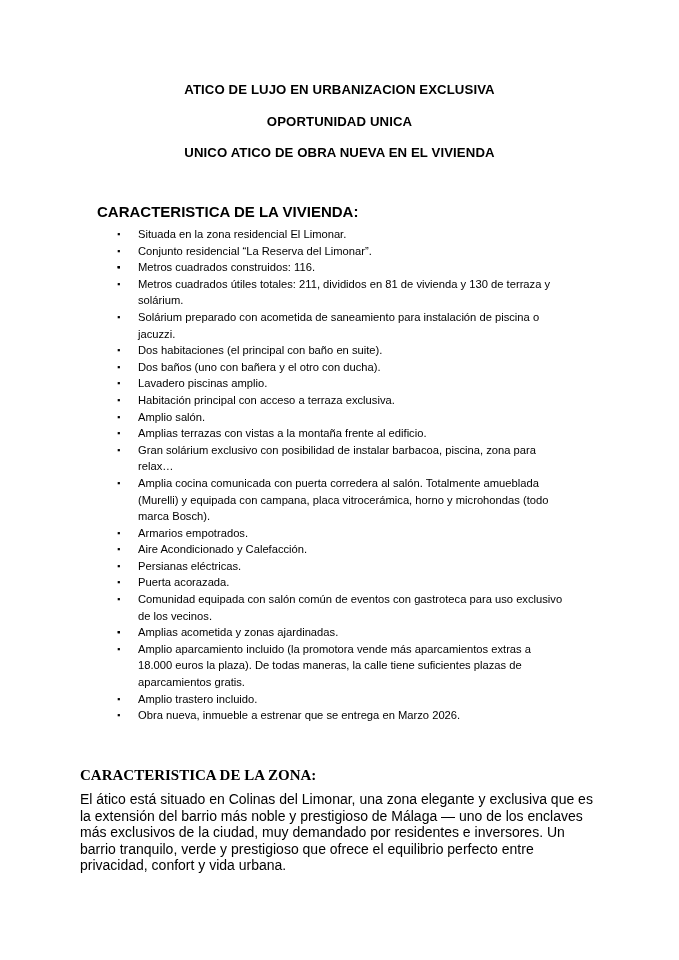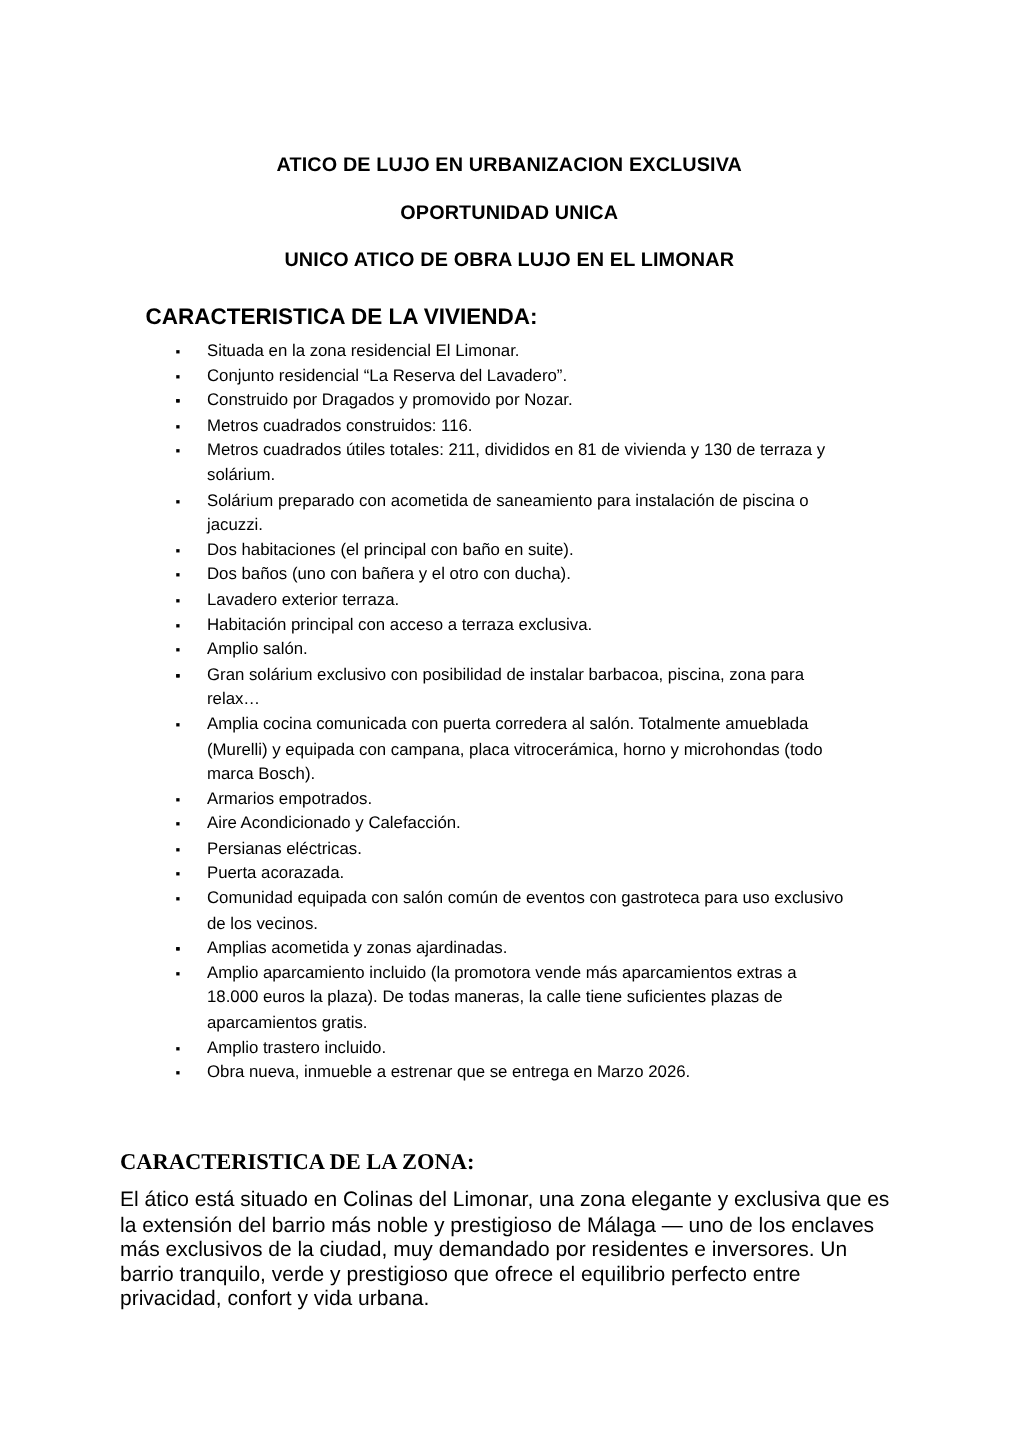--- a/index.html
+++ b/index.html
@@ -3,21 +3,21 @@
   <meta charset="utf-8">
   <style>
     html, body { margin: 0; padding: 0; background: #ffffff; }
     body {
       width: 679px; height: 960px; position: relative; overflow: hidden;
       font-family: "Liberation Sans", sans-serif; color: #000;
     }
     .page { position: absolute; left: 0; top: 0; width: 679px; height: 960px; background: #fff; }
     .title {
       position: absolute; left: 0; width: 679px; text-align: center;
-      font-weight: bold; font-size: 13.2px; letter-spacing: 0.1px; margin-top: 20px;
+      font-weight: bold; font-size: 13.2px; letter-spacing: 0.1px;
     }
     .t1 { top: 82px; }
     .t2 { top: 114px; }
     .t3 { top: 145px; }
     .section-head {
       position: absolute; font-weight: bold; font-size: 15px; text-align: right;
     }
     .sh1 { left: 97px; top: 203px; }
     .sh2 { left: 80px; top: 767px; font-family: Liberation Serif, serif; }
     ul.features {
@@ -33,38 +33,38 @@
       position: absolute; left: 80px; top: 791px; width: 520px;
       font-size: 14px; line-height: 16.6px;
     }
   </style>
 </head>
 <body>
 
 <div class="page">
   <div class="title t1">ATICO DE LUJO EN URBANIZACION EXCLUSIVA</div>
   <div class="title t2">OPORTUNIDAD UNICA</div>
-  <div class="title t3">UNICO ATICO DE OBRA LUJO EN EL LIMONAR</div>
+  <div class="title t3">UNICO ATICO DE OBRA NUEVA EN EL VIVIENDA</div>
 
   <div class="section-head sh1">CARACTERISTICA DE LA VIVIENDA:</div>
 
   <ul class="features" id="features-list">
       <li><span class="bullet">▪</span><span>Situada en la zona residencial El Limonar.</span></li>
-      <li><span class="bullet">▪</span><span>Conjunto residencial “La Reserva del Lavadero”.</span></li>
+      <li><span class="bullet">▪</span><span>Conjunto residencial “La Reserva del Limonar”.</span></li>
       <li><span class="bullet">▪</span></li>
-      <li><span class="bullet">▪</span><span>Construido por Dragados y promovido por Nozar.</span></li>
+      <li><span class="bullet">▪</span></li>
       <li><span class="bullet">▪</span><span>Metros cuadrados construidos: 116.</span></li>
       <li><span class="bullet">▪</span><span>Metros cuadrados útiles totales: 211, divididos en 81 de vivienda y 130 de terraza y solárium.</span></li>
       <li><span class="bullet">▪</span><span>Solárium preparado con acometida de saneamiento para instalación de piscina o jacuzzi.</span></li>
       <li><span class="bullet">▪</span><span>Dos habitaciones (el principal con baño en suite).</span></li>
       <li><span class="bullet">▪</span><span>Dos baños (uno con bañera y el otro con ducha).</span></li>
-      <li><span class="bullet">▪</span><span>Lavadero exterior terraza.</span></li>
+      <li><span class="bullet">▪</span><span>Lavadero piscinas amplio.</span></li>
       <li><span class="bullet">▪</span><span>Habitación principal con acceso a terraza exclusiva.</span></li>
       <li><span class="bullet">▪</span><span>Amplio salón.</span></li>
-      <li><span class="bullet">▪</span></li>
+      <li><span class="bullet">▪</span><span>Amplias terrazas con vistas a la montaña frente al edificio.</span></li>
       <li><span class="bullet">▪</span><span>Gran solárium exclusivo con posibilidad de instalar barbacoa, piscina, zona para relax…</span></li>
       <li><span class="bullet">▪</span><span>Amplia cocina comunicada con puerta corredera al salón. Totalmente amueblada (Murelli) y equipada con campana, placa vitrocerámica, horno y microhondas (todo marca Bosch).</span></li>
       <li><span class="bullet">▪</span><span>Armarios empotrados.</span></li>
       <li><span class="bullet">▪</span><span>Aire Acondicionado y Calefacción.</span></li>
       <li><span class="bullet">▪</span><span>Persianas eléctricas.</span></li>
       <li><span class="bullet">▪</span><span>Puerta acorazada.</span></li>
       <li><span class="bullet">▪</span><span>Comunidad equipada con salón común de eventos con gastroteca para uso exclusivo de los vecinos.</span></li>
       <li><span class="bullet">▪</span></li>
       <li><span class="bullet">▪</span><span>Amplias acometida y zonas ajardinadas.</span></li>
       <li><span class="bullet">▪</span><span>Amplio aparcamiento incluido (la promotora vende más aparcamientos extras a 18.000 euros la plaza). De todas maneras, la calle tiene suficientes plazas de aparcamientos gratis.</span></li>

